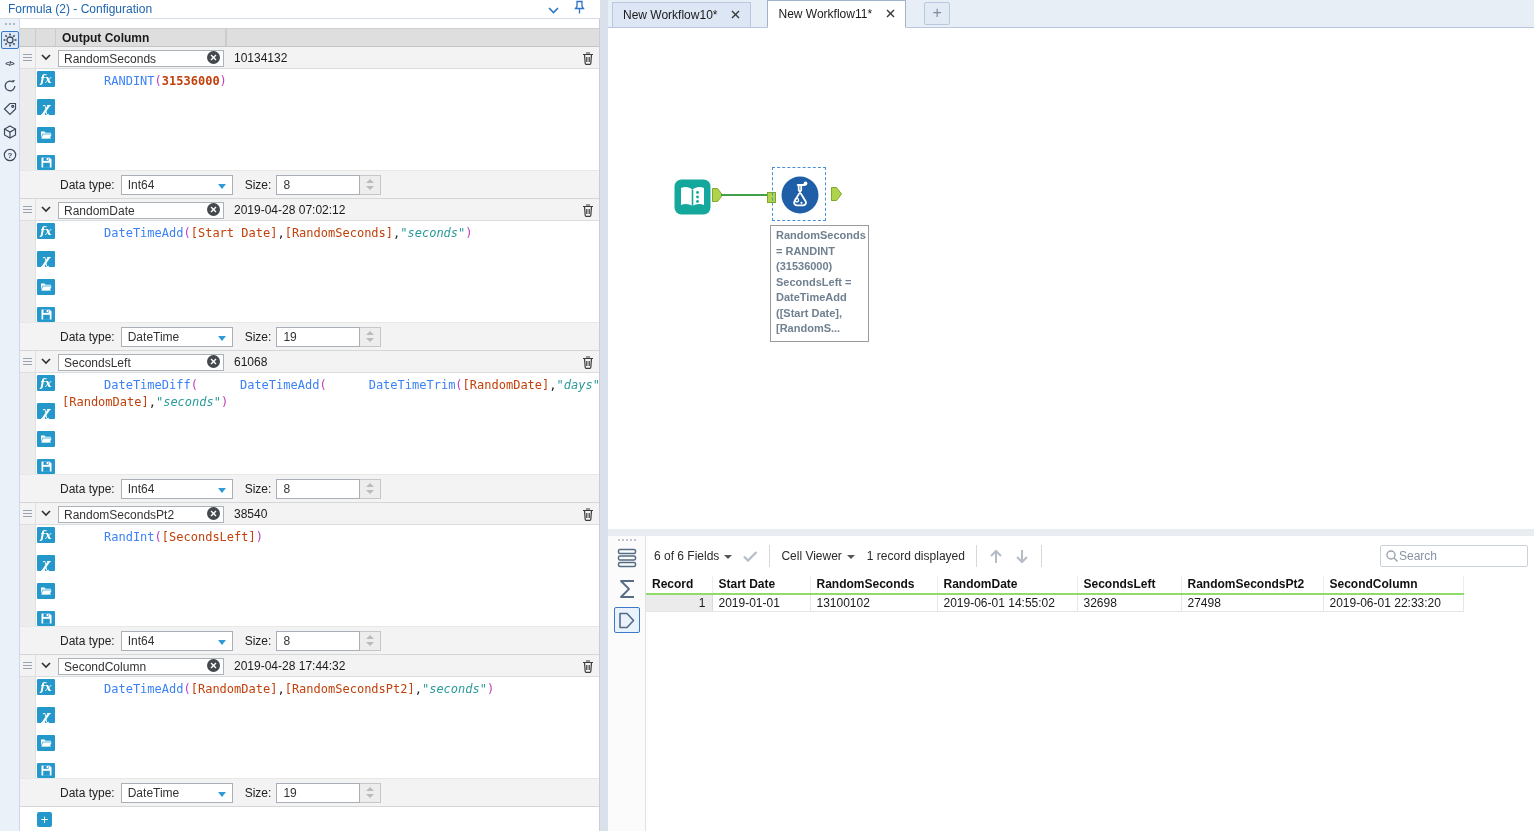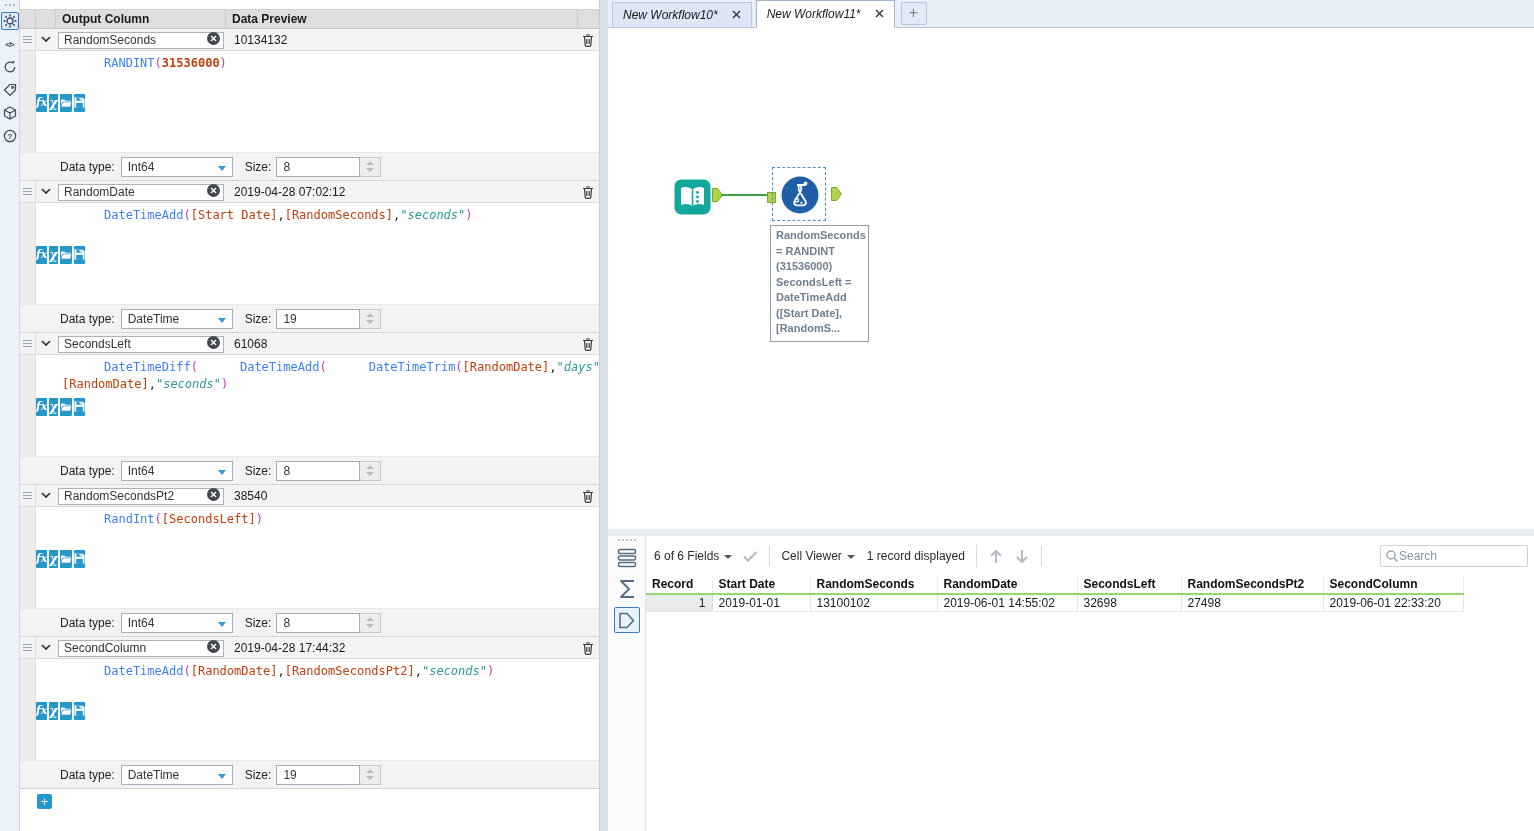--- a/index.html
+++ b/index.html
@@ -35,21 +35,21 @@
   .bh-gutter i { width:9px; height:1px; background:#98a2ae; display:block; }
   .bh-action { width:20px; height:100%; display:flex; align-items:center; justify-content:center; }
   .bh-name { width:170px; padding:0 2px; position:relative; }
   .bh-name input { width:100%; height:17px; border:1px solid #acb2ba; font-size:12px; color:#333; padding:0 18px 0 5px; font-family:"Liberation Sans",sans-serif; background:#fff; }
   .clear-btn { position:absolute; right:6px; top:2px; width:13px; height:13px; border-radius:50%; background:#43484e; display:flex; align-items:center; justify-content:center; }
   .bh-preview { flex:1; font-size:12px; color:#1a1a1a; padding-left:8px; }
   .bh-trash { width:22px; display:flex; align-items:center; justify-content:center; }
 
   .block-exprarea { height:102px; display:flex; background:#fff; border-bottom:1px solid #e8e8e8; }
   .be-gutter { width:16px; background:#ececec; border-right:1px solid #e0e0e0; }
-  .be-actions { width:20px; padding-top:2px; display:flex; flex-direction:row; align-items:center; gap:2px; }
+  .be-actions { width:20px; padding-top:2px; display:flex; flex-direction:column; align-items:center; gap:12px; }
   .fx-btn { width:18px; height:18px; background:#2598cb; color:#fff; display:flex; align-items:center; justify-content:center; border-radius:1px; }
   .fx-glyph { font-family:"DejaVu Serif",serif; font-style:italic; font-size:11px; font-weight:bold; }
   .chi-glyph { font-family:"DejaVu Serif",serif; font-style:italic; font-size:13px; font-weight:bold; }
   .block-expr { flex:1; padding:4px 0 0 6px; font-family:"DejaVu Sans Mono",monospace; font-size:12px; line-height:17px; white-space:pre; overflow:hidden; }
   .tok-fn { color:#3b82f6;padding-left:42px; } .tok-par { color:#c03cc0; } .tok-col { color:#c2410c; }
   .tok-str { color:#2a9a9a; font-style:italic; } .tok-num { color:#c2410c; font-weight:bold; } .tok-pun { color:#222; }
 
   .block-dtype { height:28px; background:#f3f3f3; border-bottom:1px solid #d6d6d6; display:flex; align-items:center; padding-left:40px; font-size:12px; color:#222; }
   .dd { width:112px; height:20px; background:#fff; border:1px solid #a9afb8; display:flex; align-items:center; margin-left:6px; position:relative; }
   .dd-text { padding-left:6px; font-size:12px; color:#333; }
@@ -63,21 +63,21 @@
 
   .add-row { height:24px; display:flex; align-items:center; padding-left:17px; }
   .add-btn { width:15px; height:15px; background:#2598cb; color:#fff; font-size:13px; line-height:13px; text-align:center; border-radius:2px; border:none; font-family:"Liberation Sans",sans-serif; }
 
   
   .vsplit { position:absolute; left:600px; top:0; width:8px; height:831px; background:#dae1eb; }
 
   
   .right { position:absolute; left:608px; top:0; width:926px; height:831px; display:flex; flex-direction:column; }
   .tabbar { height:28px; background:#e8eef6; border-bottom:1px solid #b9c8de; display:flex; align-items:flex-end; padding-left:4px; }
-  .tab { height:25px; display:flex; align-items:center; padding:0 10px; font-size:12px; color:#1a1a1a; background:#dce6f4; border:1px solid #b9c8de; border-bottom:none; margin-right:4px;font-style:italic; }
+  .tab { height:25px; display:flex; align-items:center; padding:0 10px; font-size:12px; color:#1a1a1a; background:#dce6f4; border:1px solid #b9c8de; border-bottom:none; margin-right:16px; }
   .tab .tab-label { margin-right:14px; }
   .tab.active { height:28px; background:#fff; margin-bottom:-1px; border:1px solid #9fb3cc; border-bottom:1px solid #fff; }
   .tab-plus { width:26px; height:23px; border:1px solid #b9c8de; background:#e2eaf5; color:#7e8b9e; font-size:16px; line-height:20px; text-align:center; margin-left:2px; margin-bottom:2px; border-radius:2px; }
 
   .canvas { height:501px; background:#fff; position:relative; overflow:hidden; }
   .tool-input { position:absolute; left:66px; top:151px; width:37px; height:36px; }
   .anchor { position:absolute; }
   .wire { position:absolute; left:113px; top:166px; width:49px; height:2px; background:#3fa24b; }
   .tool-select { position:absolute; left:164px; top:139px; width:54px; height:54px; border:1px dashed #4a90d9; }
   .tool-formula { position:absolute; left:8px; top:8px; width:38px; height:38px; }
@@ -106,20 +106,35 @@
   table.grid th { font-weight:bold; color:#111; text-align:left; padding:1px 6px 2px 6px; border-bottom:2px solid #8fdb6b; border-right:1px solid #ededed; height:17px; white-space:nowrap; }
   table.grid td { padding:1px 6px; border-bottom:1px solid #e6e6e6; border-right:1px solid #e6e6e6; height:17px; color:#1a1a1a; white-space:nowrap; }
   table.grid td.record-cell { background:#ebebeb; text-align:right; border-right:1px solid #dbdbdb; }
 </style>
 </head>
 <body>
 
 <div class="app">
 
   <div class="config-panel">
+    <div class="config-titlebar">
+      <span class="config-title">Formula (2) - Configuration</span>
+      <span class="spacer"></span>
+      <span style="margin-right:14px;">
+        <svg width="11" height="7" viewBox="0 0 11 7">
+            <polyline points="1,1 5.5,5.5 10,1" fill="none" stroke="#2e75c8" stroke-width="1.6"></polyline>
+          </svg>
+      </span>
+      <span style="margin-right:6px;">
+        <svg width="13" height="15" viewBox="0 0 13 15" fill="none" stroke="#2e75c8" stroke-width="1.3">
+          <path d="M4,1.5 h5 v5 l1.5,2 h-8 l1.5,-2 z"></path>
+            <line x1="6.5" y1="8.5" x2="6.5" y2="13.5"></line>
+        </svg>
+      </span>
+    </div>
     <div class="config-body">
       <div class="config-rail">
         <div class="rail-grip">
             <i></i>
             <i></i>
             <i></i>
           </div>
         <div class="rail-icon selected">
           <svg width="14" height="14" viewBox="0 0 14 14" stroke="#3d4a5c" fill="none" stroke-width="1.3">
             <circle cx="7" cy="7" r="3"></circle>
@@ -164,21 +179,20 @@
             </svg>
         </div>
       </div>
 
       <div class="config-grid">
         <div class="grid-spacer"></div>
         <div class="grid-header">
           <div class="gh-gutter"></div>
           <div class="gh-action"></div>
           <div class="gh-name">Output Column</div>
-          <div class="gh-preview">Data Preview</div>
           <div class="gh-trash"></div>
         </div>
         <div id="blocks">
   <div class="block">
     <div class="block-header">
       <div class="bh-gutter">
                   <i></i>
                   <i></i>
                   <i></i>
                 </div>

